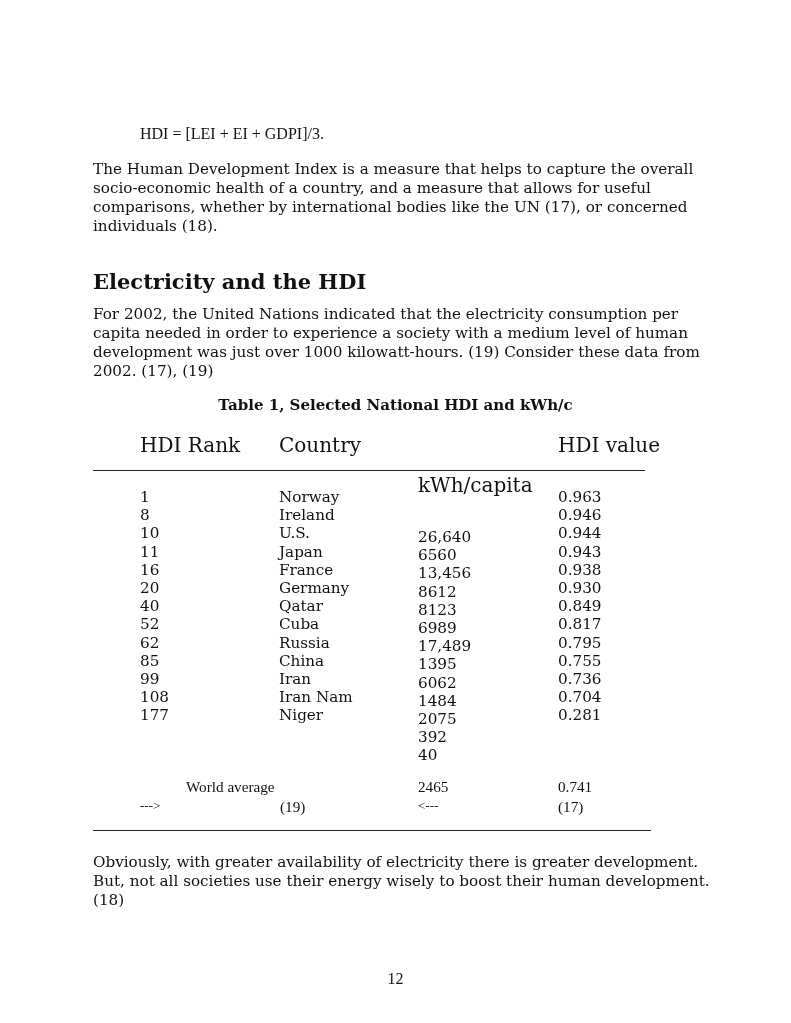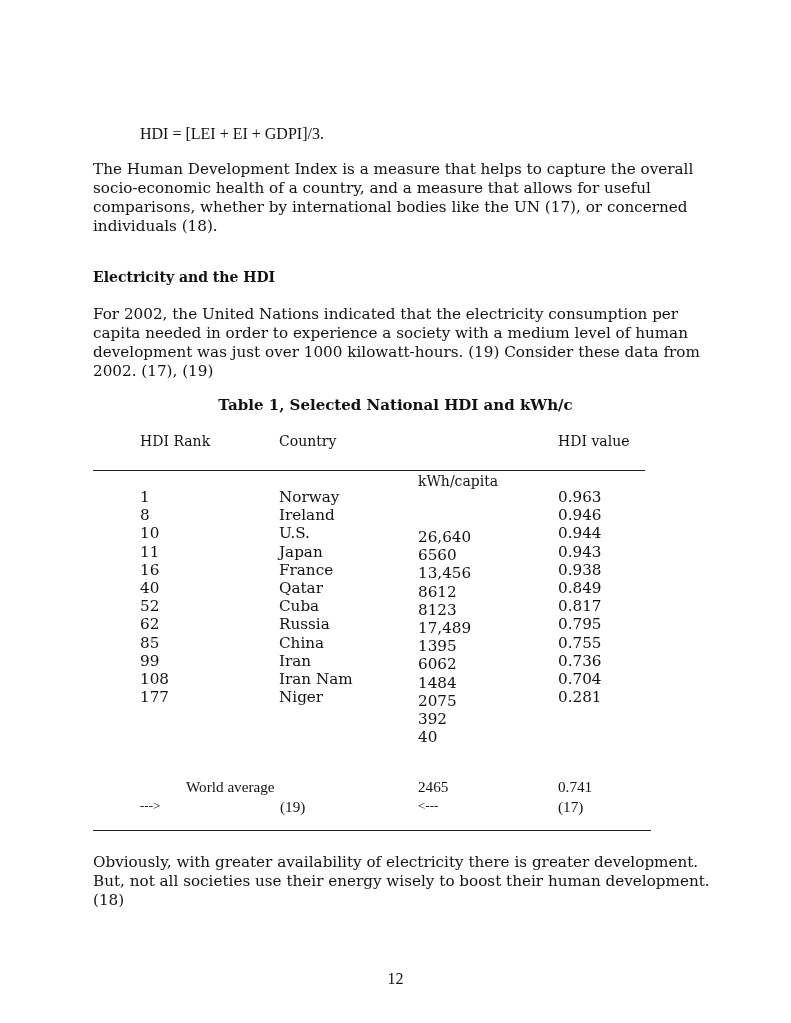--- a/index.html
+++ b/index.html
@@ -2,24 +2,24 @@
 <html><head>
 <meta charset="utf-8">
 <style>
   html, body { margin: 0; padding: 0; background: #ffffff; }
   body { width: 791px; height: 1023px; position: relative; overflow: hidden;
          font-family: "DejaVu Serif", "Liberation Serif", serif; color: #111; }
   .page { position: absolute; left: 0; top: 12px; width: 791px; height: 1023px; }
   .formula { position: absolute; left: 140px; top: 113px; font-family: "Liberation Serif", serif; font-size: 16px; }
   .para { position: absolute; left: 93px; width: 620px; font-size: 15.2px; line-height: 19px; }
   .p1 { top: 148px; }
-  .heading { position: absolute; left: 93px; top: 257px; font-size: 14px; font-weight: bold; }
+  .heading { position: absolute; left: 93px; top: 257px; font-size: 21px; font-weight: bold; }
   .p2 { top: 293px; }
   .table-title { position: absolute; left: 0; width: 791px; top: 384px; text-align: center; font-weight: bold; font-size: 15px; }
-  .hdr { position: absolute; top: 421px; font-size: 14px; }
+  .hdr { position: absolute; top: 421px; font-size: 20px; }
   .rule { position: absolute; left: 93px; height: 1px; background: #222; }
   .rule1 { top: 458px; width: 552px; }
   .rule2 { top: 818px; width: 558px; }
   .rows { position: absolute; left: 0; top: 476px; width: 791px; }
   .row { position: relative; height: 18.2px; font-size: 15.2px; }
   .row span { position: absolute; top: 0; }
   .c1 { left: 140px; } .c2 { left: 279px; } .c3 { left: 418px; margin-top: 40px; } .c4 { left: 558px; }
   .world { position: absolute; top: 766px; font-size: 15.2px; font-family: "Liberation Serif", serif; }
   .refs { position: absolute; top: 786px; font-size: 15.2px; font-family: "Liberation Serif", serif; }
   .p3 { top: 841px; }
@@ -67,20 +67,26 @@
         <span class="c3">8612</span>
         <span class="c4">0.943</span>
       </div>
     <div class="row">
         <span class="c1">16</span>
         <span class="c2">France</span>
         <span class="c3">8123</span>
         <span class="c4">0.938</span>
       </div>
     <div class="row">
+        <span class="c1">20</span>
+        <span class="c2">Germany</span>
+        <span class="c3">6989</span>
+        <span class="c4">0.930</span>
+      </div>
+    <div class="row">
         <span class="c1">40</span>
         <span class="c2">Qatar</span>
         <span class="c3">17,489</span>
         <span class="c4">0.849</span>
       </div>
     <div class="row">
         <span class="c1">52</span>
         <span class="c2">Cuba</span>
         <span class="c3">1395</span>
         <span class="c4">0.817</span>

